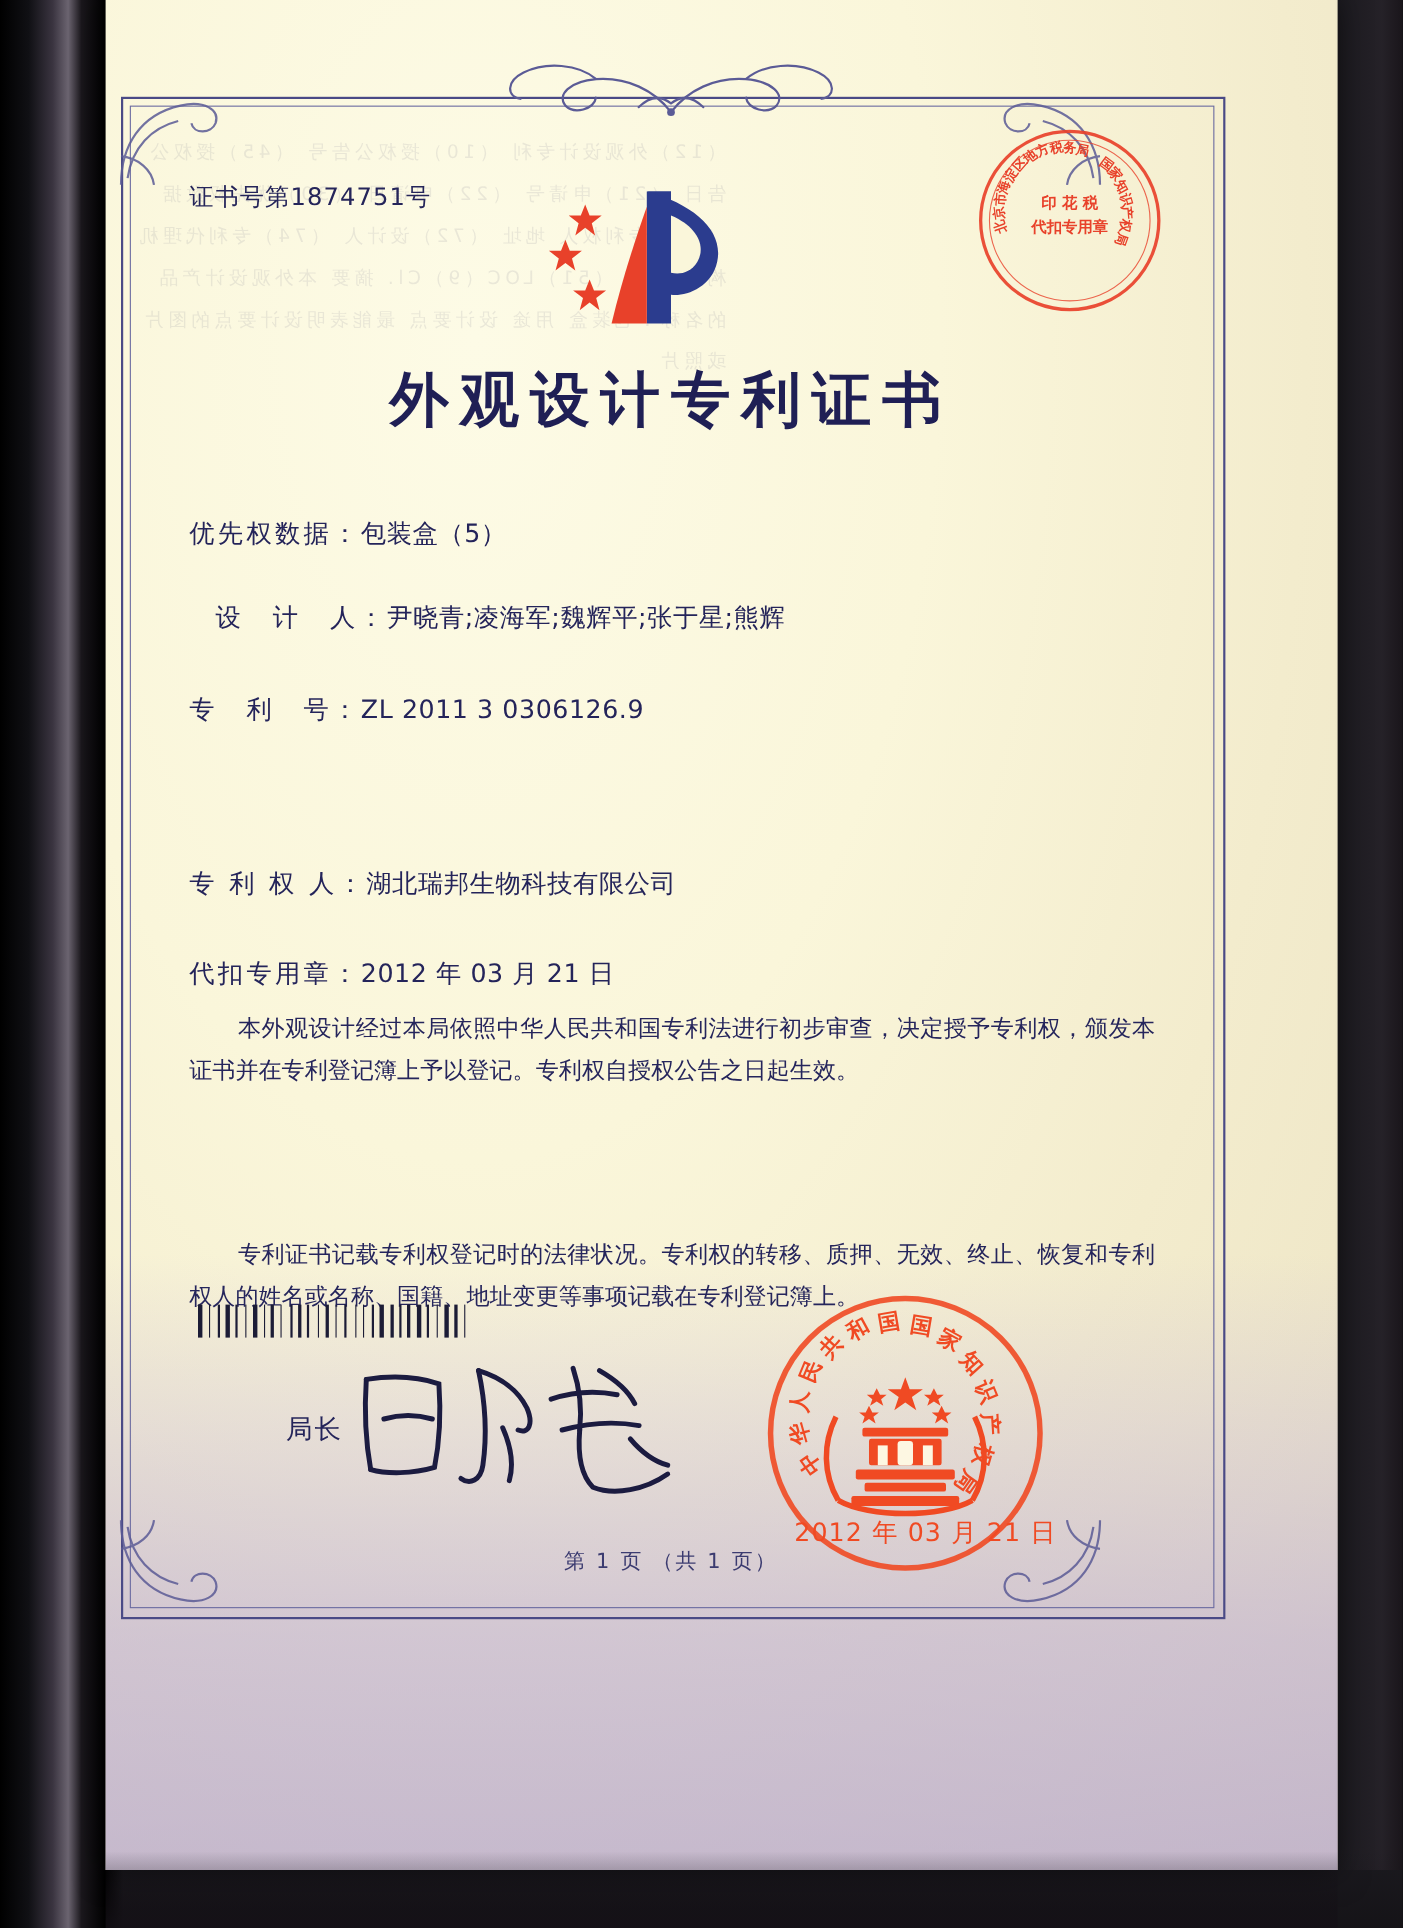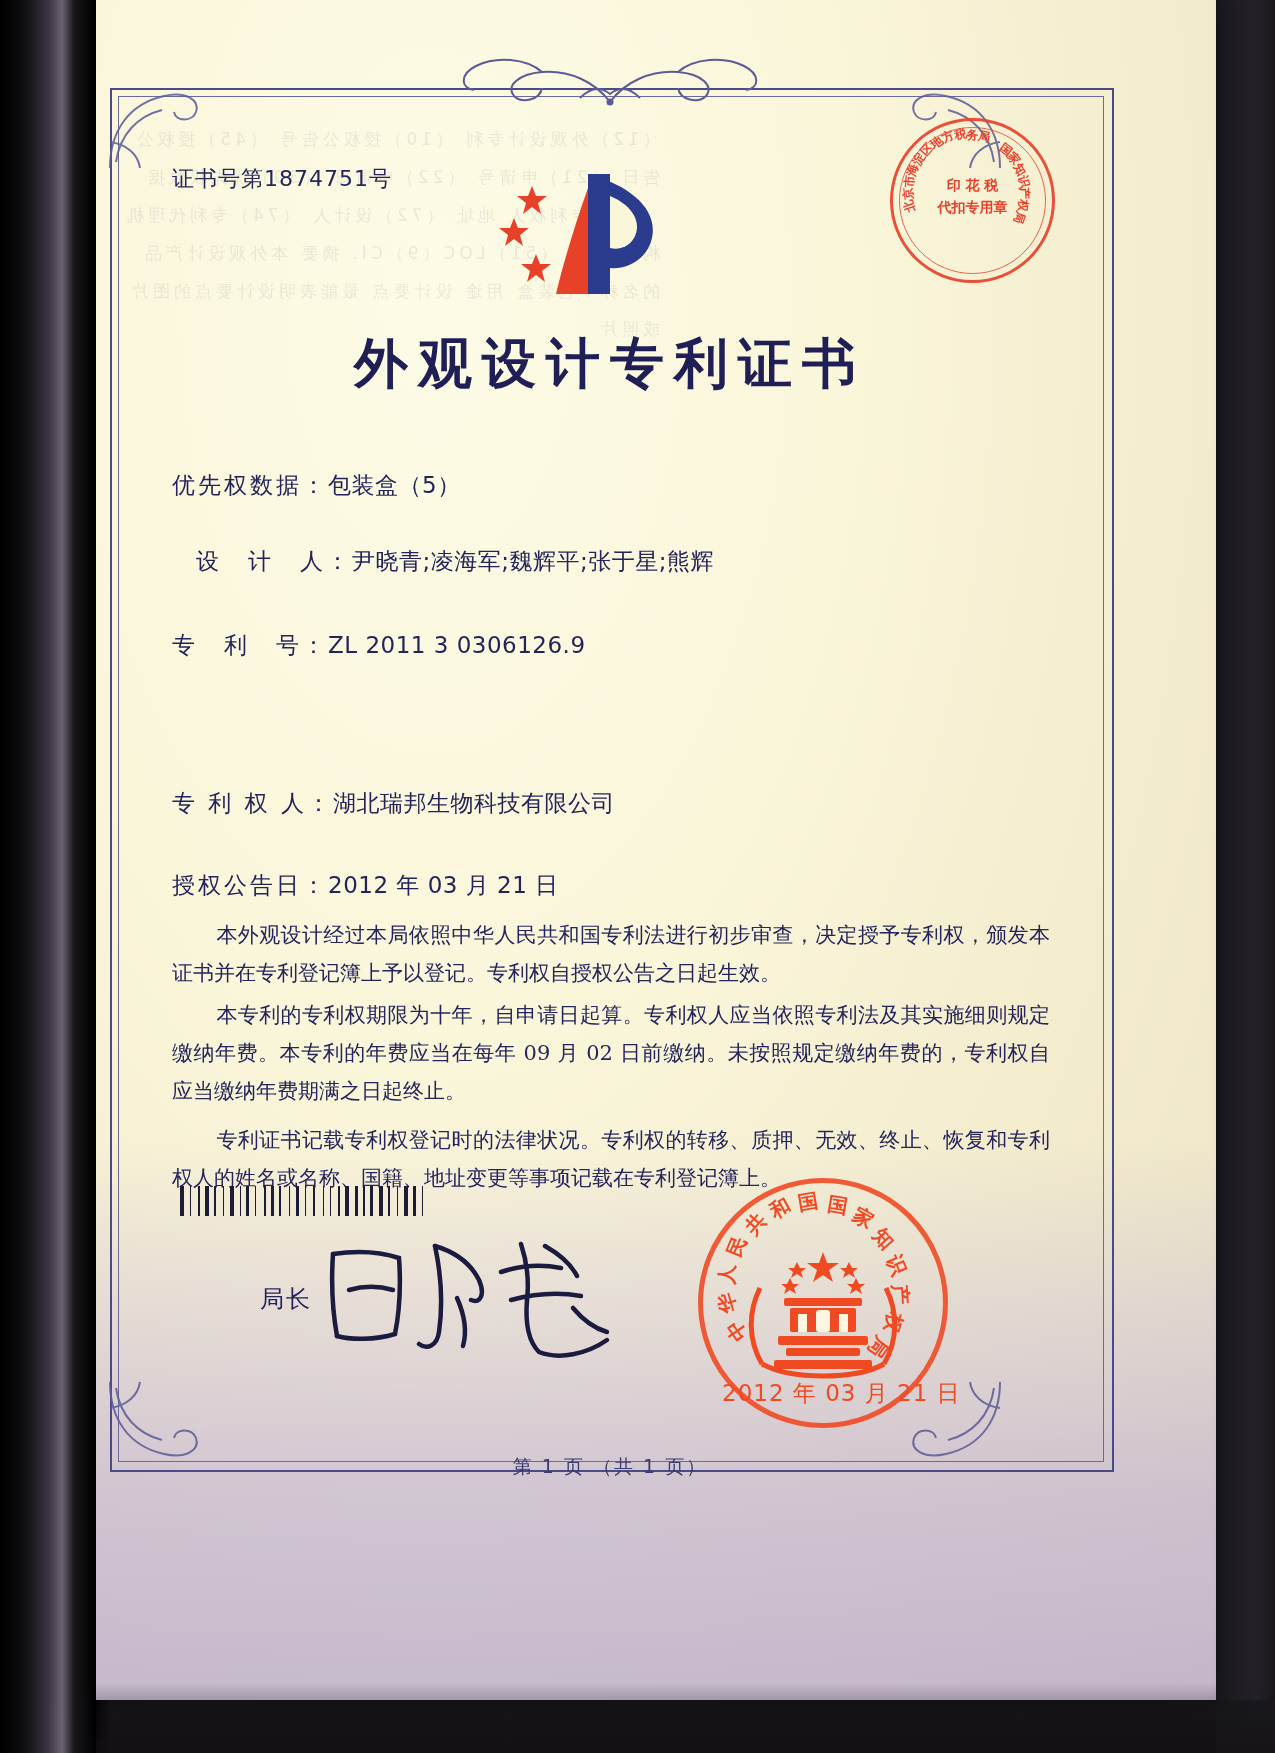--- a/index.html
+++ b/index.html
@@ -287,21 +287,21 @@
     top: 1290px;
     font-size: 23px;
     color: #f04a23;
     letter-spacing: 1px;
     font-family: "DejaVu Sans", "Liberation Sans", sans-serif;
   }
 
   .footer {
     position: absolute;
     left: 0; right: 0;
-    top: 1366px;
+    top: 1318px;
     text-align: center;
     font-size: 19px;
     color: #3b3b70;
     letter-spacing: 2px;
   }
 </style>
 </head>
 <body>
 
 <div class="scan">
@@ -422,25 +422,24 @@
     <div class="field f2">
       <span class="label">设　计　人：</span><span class="value">尹晓青;凌海军;魏辉平;张于星;熊辉</span>
     </div>
     <div class="field f3">
       <span class="label">专　利　号：</span><span class="value">ZL 2011 3 0306126.9</span>
     </div>
     <div class="field f5">
       <span class="label">专 利 权 人：</span><span class="value">湖北瑞邦生物科技有限公司</span>
     </div>
     <div class="field f6">
-      <span class="label">授权公告日：</span><span class="value">2012 年 03 月 21 日</span>
+      <span class="label">代扣专用章：</span><span class="value">2012 年 03 月 21 日</span>
     </div>
 
     <div class="para p1"><span class="indent"></span><span>本外观设计经过本局依照中华人民共和国专利法进行初步审查，决定授予专利权，颁发本证书并在专利登记簿上予以登记。专利权自授权公告之日起生效。</span></div>
-    <div class="para p2"><span class="indent"></span><span>本专利的专利权期限为十年，自申请日起算。专利权人应当依照专利法及其实施细则规定缴纳年费。本专利的年费应当在每年 09 月 02 日前缴纳。未按照规定缴纳年费的，专利权自应当缴纳年费期满之日起终止。</span></div>
     <div class="para p3"><span class="indent"></span><span>专利证书记载专利权登记时的法律状况。专利权的转移、质押、无效、终止、恢复和专利权人的姓名或名称、国籍、地址变更等事项记载在专利登记簿上。</span></div>
 
     <div class="barcode" id="barcode"><span style="width:4px"></span><span style="width:2px;background:transparent"></span><span style="width:1px"></span><span style="width:3px;background:transparent"></span><span style="width:2px"></span><span style="width:1px;background:transparent"></span><span style="width:4px"></span><span style="width:1px;background:transparent"></span><span style="width:2px"></span><span style="width:3px;background:transparent"></span><span style="width:1px"></span><span style="width:2px;background:transparent"></span><span style="width:4px"></span><span style="width:2px;background:transparent"></span><span style="width:1px"></span><span style="width:1px;background:transparent"></span><span style="width:3px"></span><span style="width:2px;background:transparent"></span><span style="width:1px"></span><span style="width:4px;background:transparent"></span><span style="width:2px"></span><span style="width:1px;background:transparent"></span><span style="width:3px"></span><span style="width:1px;background:transparent"></span><span style="width:2px"></span><span style="width:4px;background:transparent"></span><span style="width:1px"></span><span style="width:2px;background:transparent"></span><span style="width:3px"></span><span style="width:2px;background:transparent"></span><span style="width:1px"></span><span style="width:3px;background:transparent"></span><span style="width:2px"></span><span style="width:4px;background:transparent"></span><span style="width:1px"></span><span style="width:2px;background:transparent"></span><span style="width:1px"></span><span style="width:3px;background:transparent"></span><span style="width:2px"></span><span style="width:1px;background:transparent"></span><span style="width:4px"></span><span style="width:2px;background:transparent"></span><span style="width:3px"></span><span style="width:1px;background:transparent"></span><span style="width:2px"></span><span style="width:1px;background:transparent"></span><span style="width:3px"></span><span style="width:2px;background:transparent"></span><span style="width:4px"></span><span style="width:1px;background:transparent"></span><span style="width:2px"></span><span style="width:3px;background:transparent"></span><span style="width:1px"></span><span style="width:2px;background:transparent"></span><span style="width:4px"></span><span style="width:1px;background:transparent"></span><span style="width:3px"></span><span style="width:2px;background:transparent"></span><span style="width:1px"></span><span style="width:2px;background:transparent"></span></div>
 
     <div class="director">局长</div>
     <div class="signature">
       <svg viewBox="0 0 330 140" width="330" height="140">
         <g fill="none" stroke="#1b1b40" stroke-width="4.5" stroke-linecap="round">
           <path d="M18 26 C 16 56, 18 86, 22 108"></path>
           <path d="M18 26 C 44 22, 66 24, 84 30 C 86 58, 84 86, 80 106 C 60 112, 36 112, 22 108"></path>

